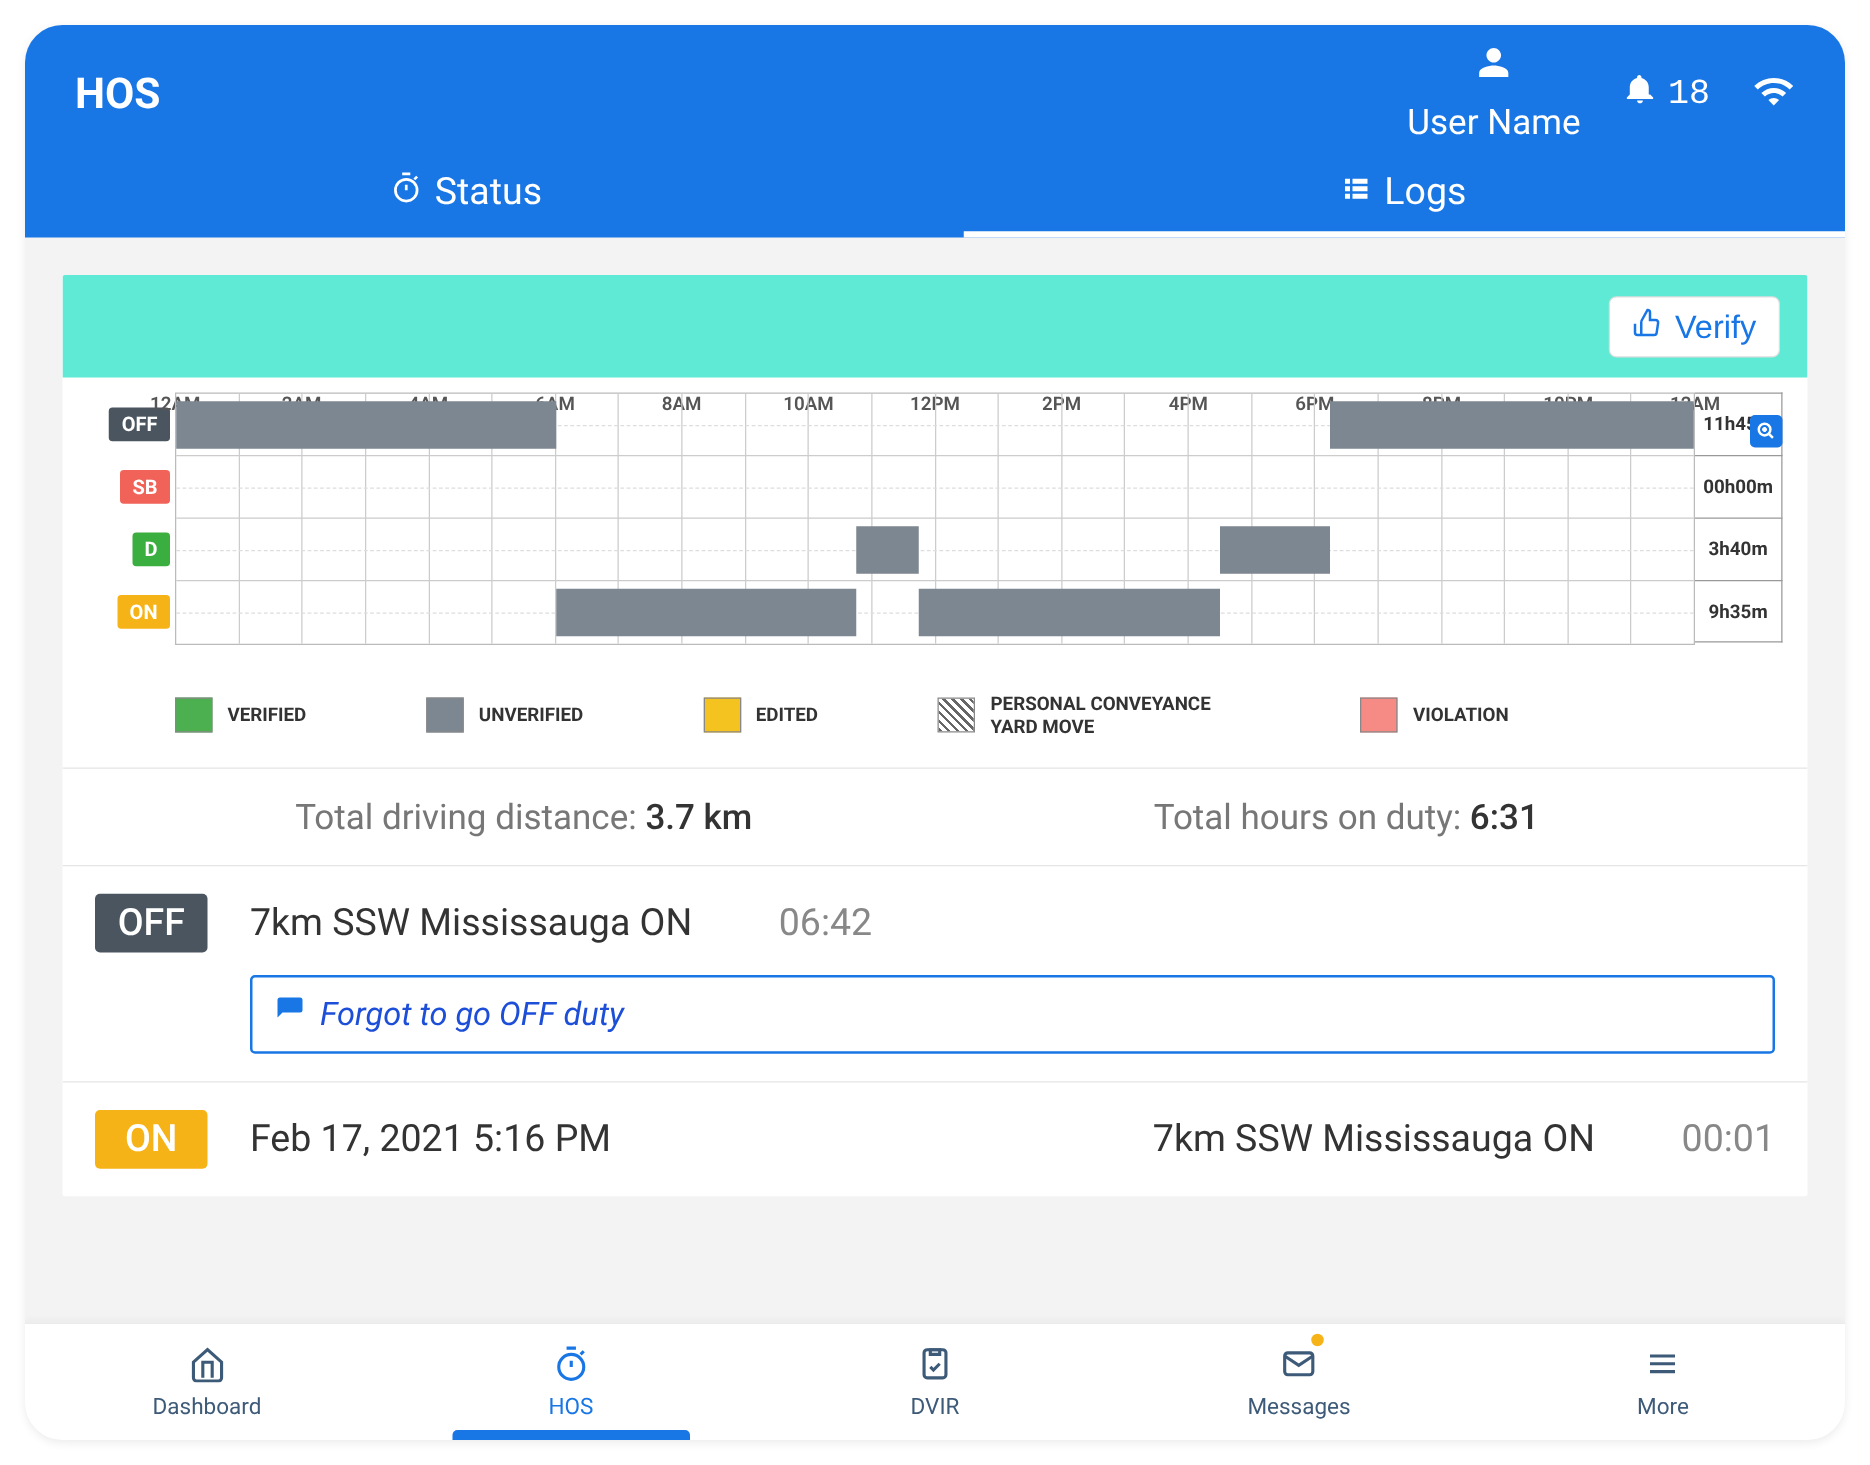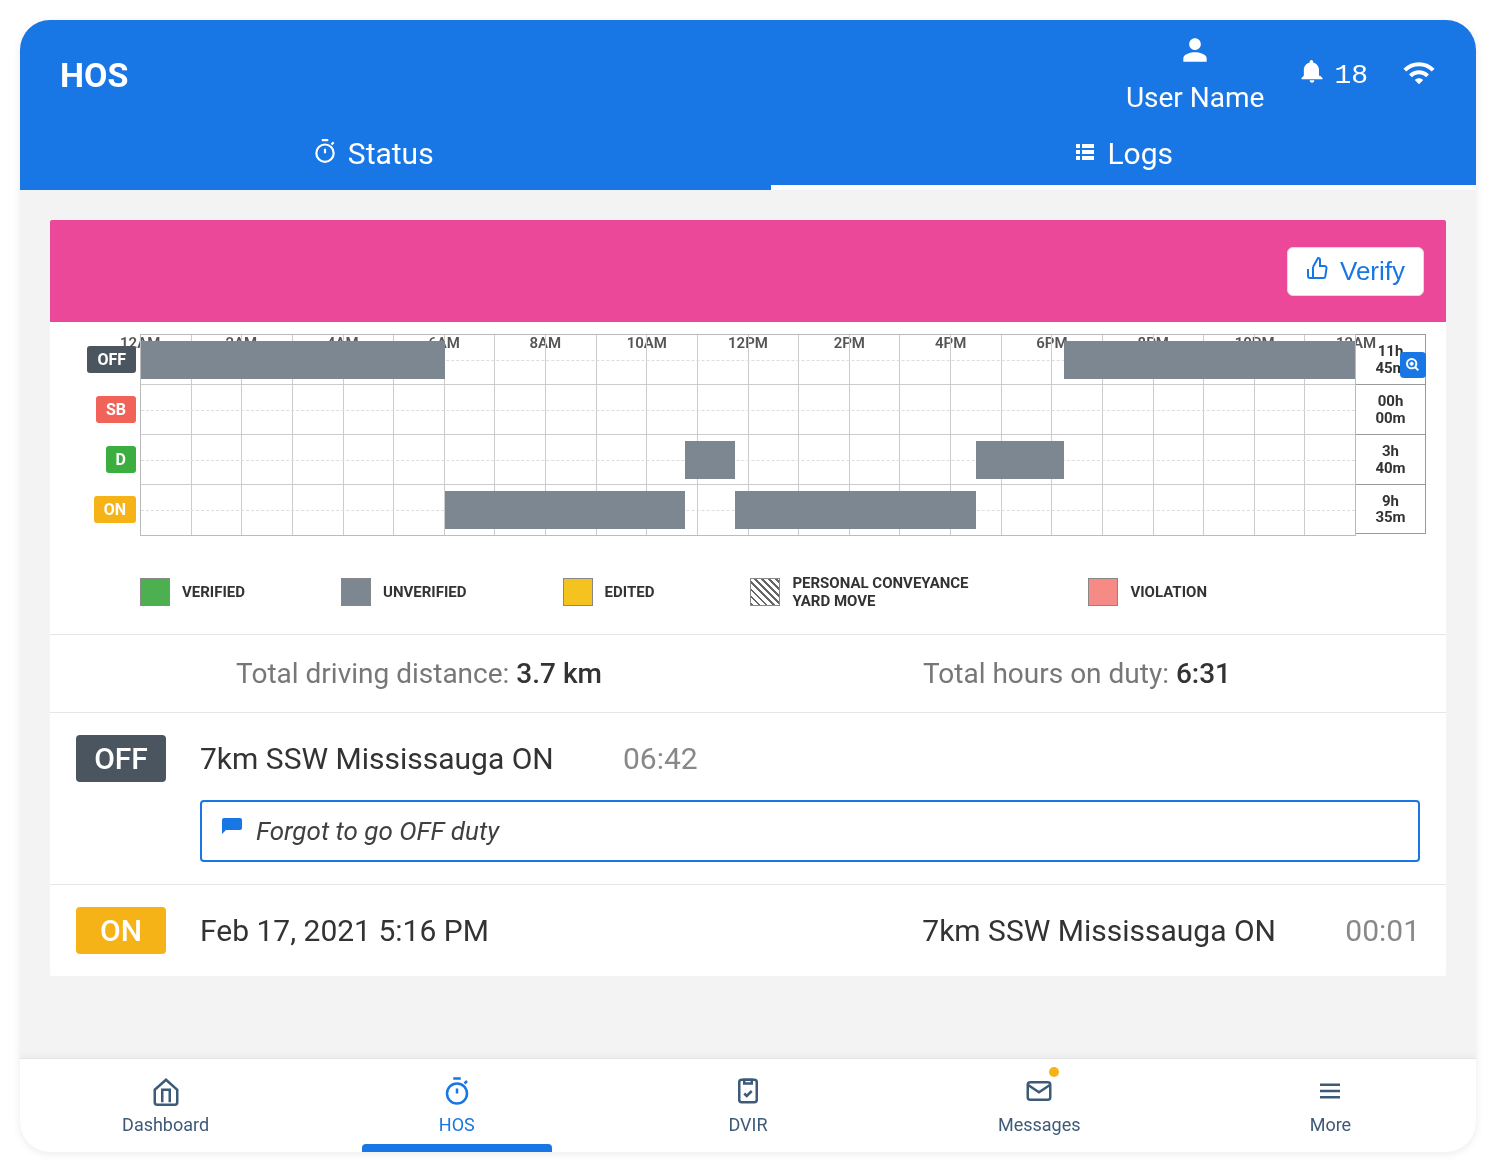--- a/index.html
+++ b/index.html
@@ -79,22 +79,22 @@
   flex: 1;
   padding: 30px 30px 0 30px;
   overflow: hidden;
 }
 .card {
   background: #fff;
   border-radius: 2px;
   overflow: hidden;
 }
 .card-header {
-  background: #ec4899;
-  height: 102px;
+  background: #5eead4;
+  height: 82px;
   display: flex;
   align-items: center;
   justify-content: flex-end;
   padding: 0 22px;
 }
 .verify-btn {
   background: #fff;
   border: 1px solid #ddd;
   border-radius: 6px;
   padding: 8px 18px;
@@ -196,21 +196,21 @@
 }
 .total-cell {
   height: 50px;
   border: 1px solid #999;
   border-left: none;
   border-bottom: none;
   font-size: 15px;
   font-weight: 700;
   color: #333;
   display: flex;
-  flex-direction: column;
+  flex-direction: row;
   justify-content: center;
   align-items: center;
   line-height: 1.1;
 }
 .totals-col .total-cell:last-child { border-bottom: 1px solid #999; }
 .zoom-badge {
   position: absolute;
   right: 20px;
   top: 30px;
   width: 26px;
@@ -293,21 +293,21 @@
   color: #888;
   min-width: 110px;
   text-align: right;
 }
 .log-note {
   margin-left: 124px;
   margin-top: 18px;
   border: 2px solid #1976e5;
   border-radius: 4px;
   padding: 14px 18px;
-  color: #404040;
+  color: #1d4ed8;
   font-size: 26px;
   font-style: italic;
   display: flex;
   align-items: center;
   gap: 12px;
 }
 .bottom-nav {
   background: #fff;
   border-top: 1px solid #e5e5e5;
   display: flex;

